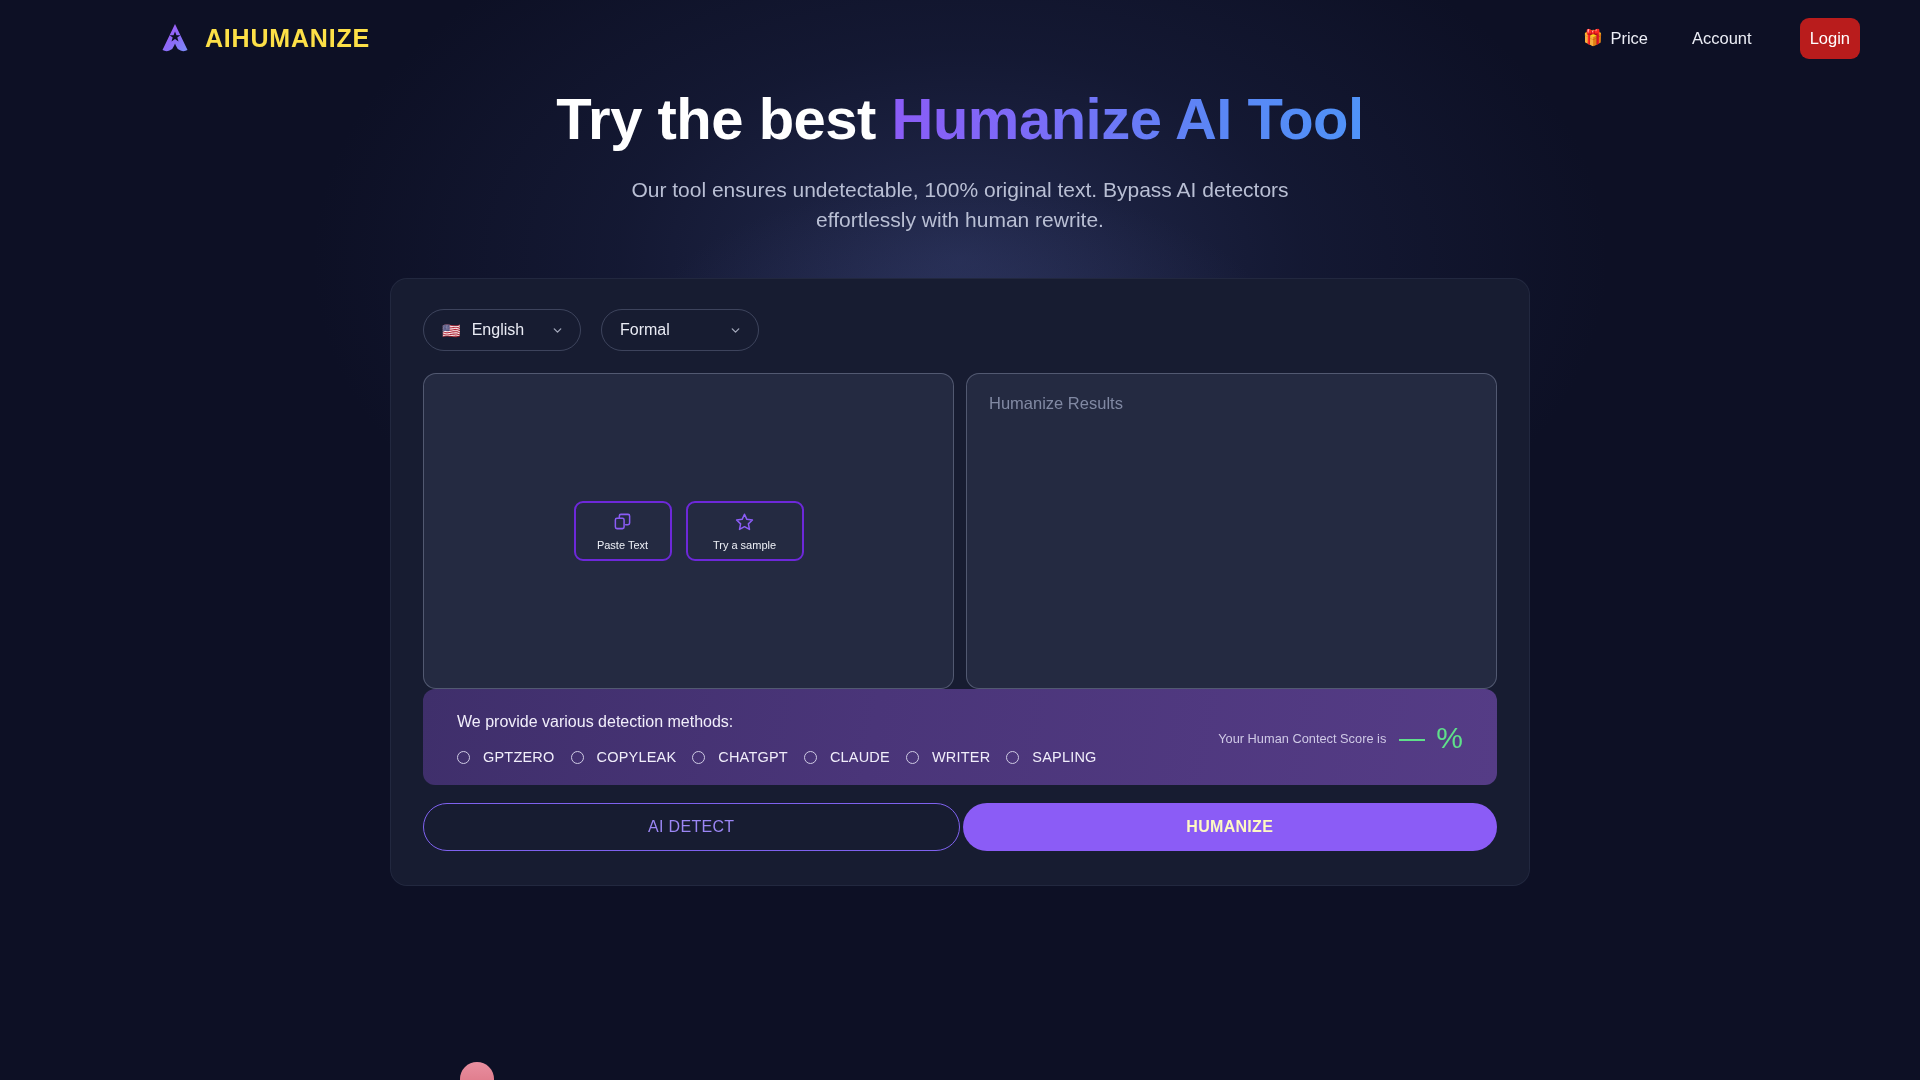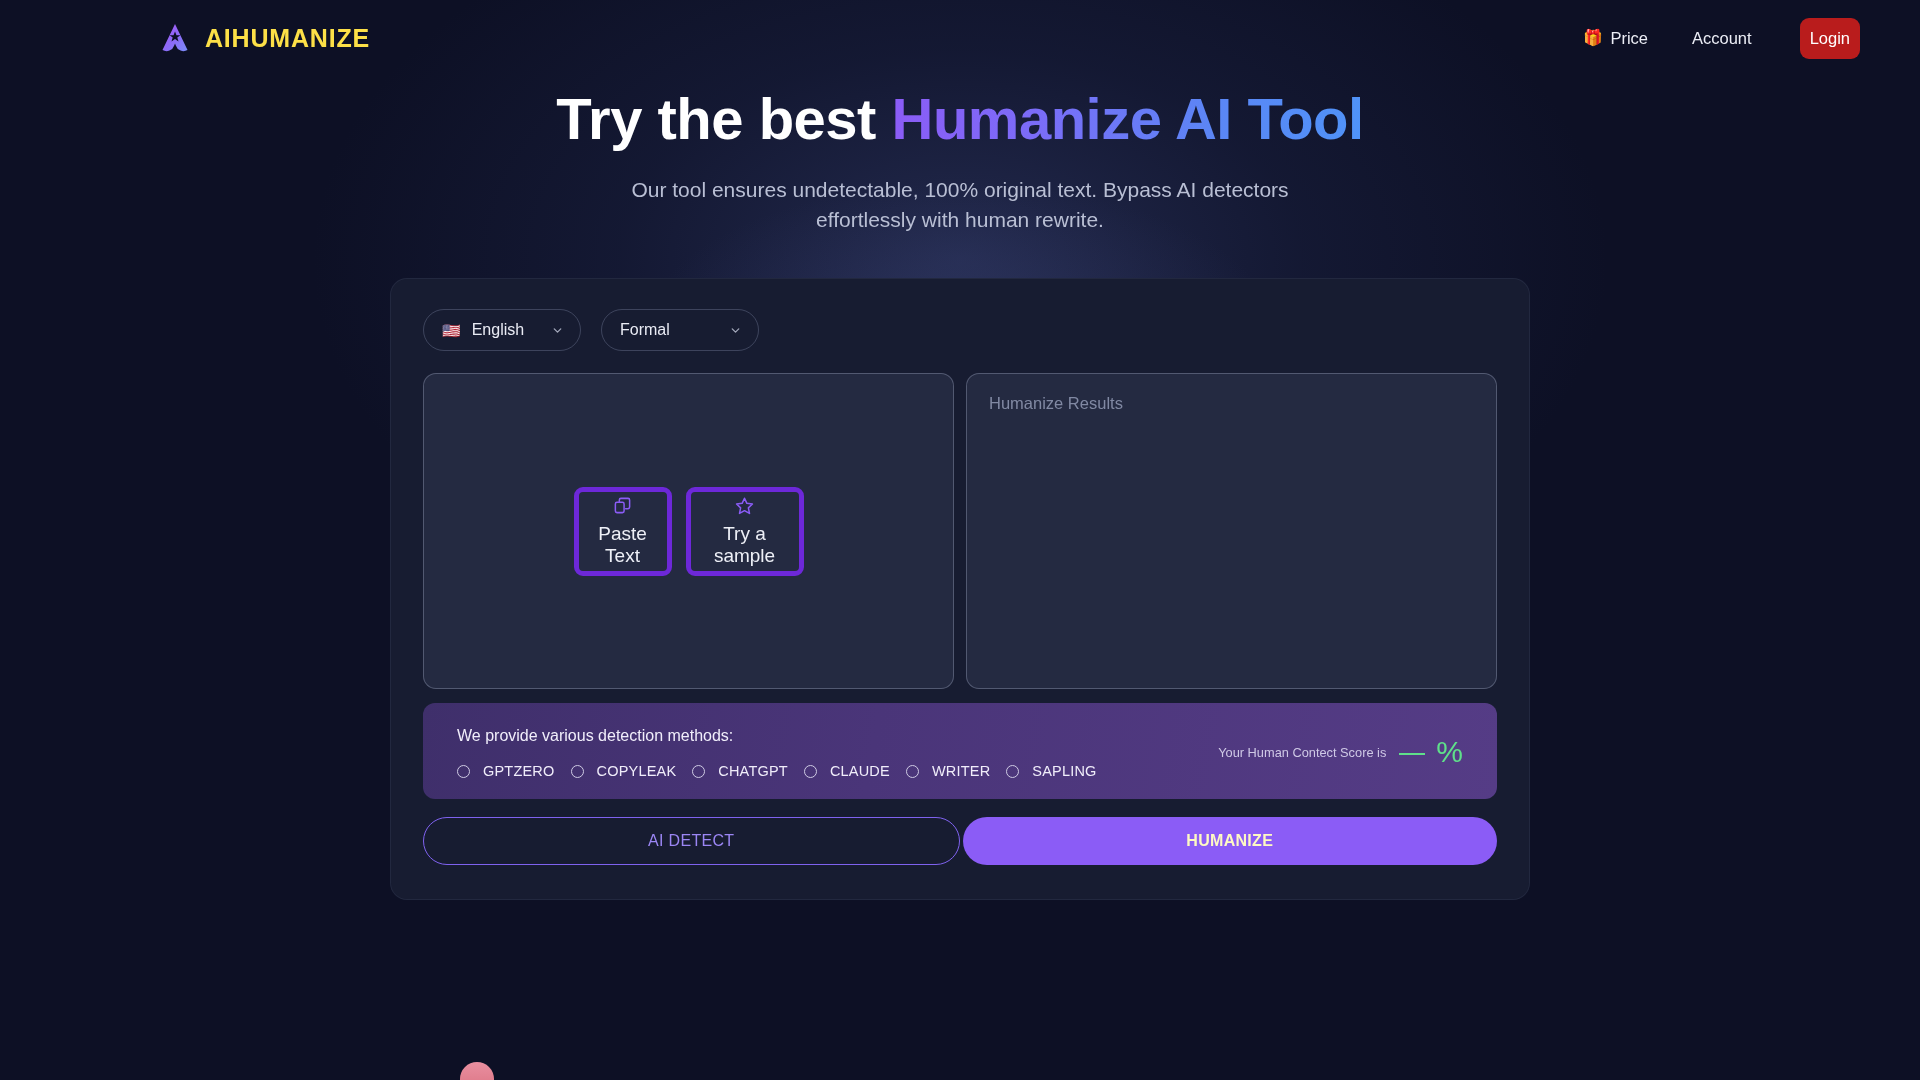--- a/index.html
+++ b/index.html
@@ -169,41 +169,40 @@
   .pastebox {
     position: absolute;
     inset: 0;
     display: flex;
     align-items: center;
     justify-content: center;
     gap: 14px;
   }
   .action-tile {
     width: 98px;
-    height: 89px;
-    border: 5px solid #6d28d9;
+    height: 60px;
+    border: 2px solid #6d28d9;
     border-radius: 9px;
     background: transparent;
     display: flex;
     flex-direction: column;
     align-items: center;
     justify-content: center;
     gap: 8px;
     cursor: pointer;
     color: #eef0f7;
-    font-size: 19px;
+    font-size: 11px;
     font-family: inherit;
     padding: 0 6px;
   }
   .action-tile.wide { width: 118px; }
   .tile-icon { display: flex; }
 
   
   .detect {
-    margin-top: 14px;
     border-radius: 12px;
     background: linear-gradient(100deg, #3f2f6b 0%, #4a3579 42%, #553c86 100%);
     padding: 22px 26px 20px 34px;
     display: flex;
     align-items: flex-start;
     justify-content: space-between;
     min-height: 96px;
   }
   .detect-left { padding-top: 2px; }
   .detect-title {

